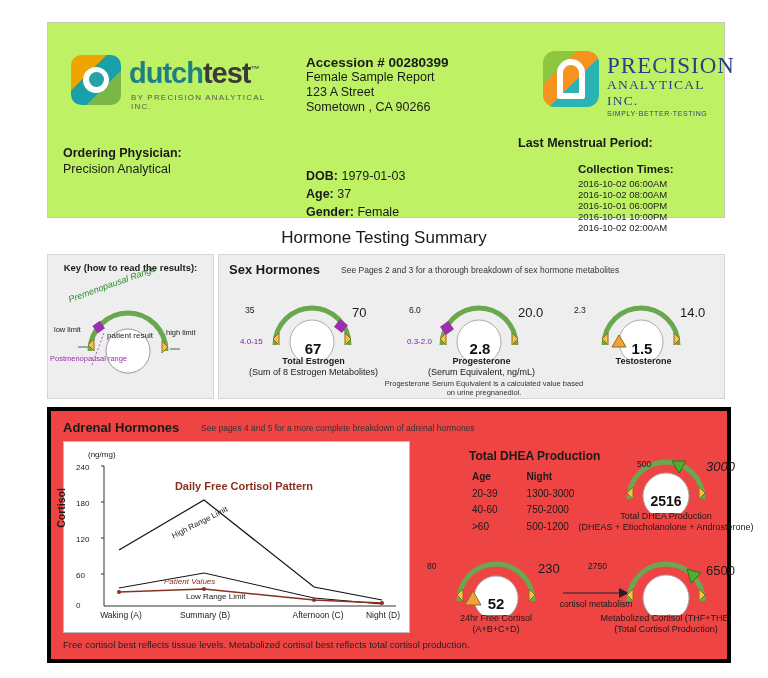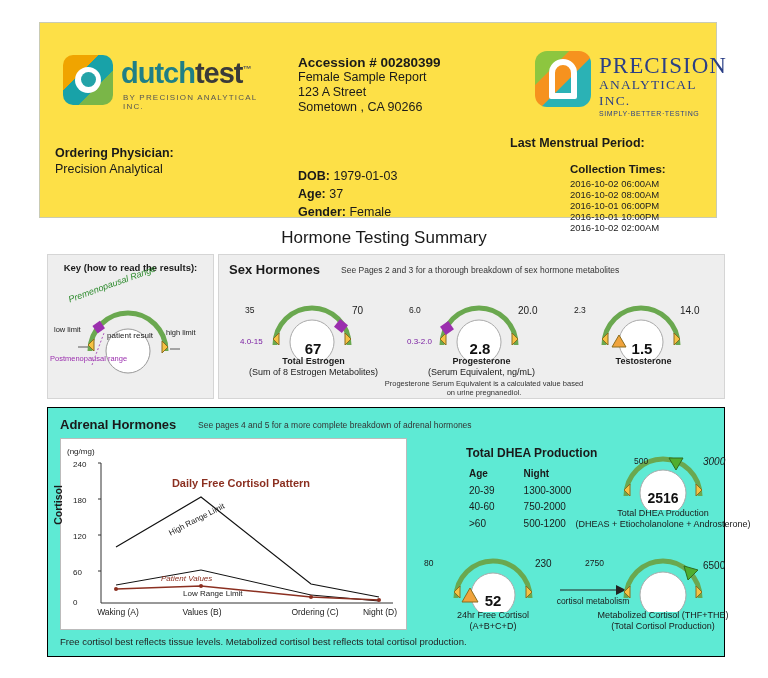--- a/index.html
+++ b/index.html
@@ -7,22 +7,22 @@
     width:768px;height:678px;background:#ffffff;
     font-family:"Liberation Sans", sans-serif;
     color:#1a1a1a;
     overflow:hidden;
     position:relative;
   }
   .page{position:relative;width:768px;height:678px;}
 
   
   .header{
-    position:absolute;left:39px;top:22px;width:676px;height:194px;
-    background:#fde047;border:1px solid #c9cbb4;
+    position:absolute;left:47px;top:22px;width:676px;height:194px;
+    background:#bef264;border:1px solid #c9cbb4;
   }
   .logo-dutch{position:absolute;left:15px;top:30px;width:220px;height:62px;}
   .logo-dutch .mark{position:absolute;left:8px;top:2px;width:52px;height:52px;}
   .logo-dutch .mark .sq{position:absolute;left:0;top:0;width:50px;height:50px;border-radius:10px;
      background:linear-gradient(135deg,#f0a400 0%,#f0a400 35%,#18a2a8 36%,#18a2a8 65%,#7ab648 66%,#7ab648 100%);}
   .logo-dutch .mark .dot{position:absolute;left:12px;top:12px;width:26px;height:26px;border-radius:50%;
      background:#fff;}
   .logo-dutch .mark .dot2{position:absolute;left:18px;top:17px;width:15px;height:15px;border-radius:50%;
      background:#23a3a8;}
   .logo-dutch .word{position:absolute;left:66px;top:4px;font-size:29px;font-weight:bold;letter-spacing:-1px;}
@@ -69,35 +69,35 @@
   
   .sexbox{position:absolute;left:218px;top:254px;width:505px;height:143px;background:#eeeeee;border:1px solid #d5d5d5;}
   .sexbox .st{position:absolute;left:10px;top:7px;font-size:13px;font-weight:bold;}
   .sexbox .ssub{position:absolute;left:122px;top:10px;font-size:8.5px;color:#333;}
 
   
   .dial{position:absolute;width:56px;height:56px;}
   .dial .val{position:absolute;left:0;top:0;width:56px;height:56px;border-radius:50%;
      display:flex;align-items:center;justify-content:center;font-size:15px;font-weight:bold;color:#111;}
   .tick-l{position:absolute;font-size:8.5px;}
-  .tick-r{position:absolute;font-size:10px;}
+  .tick-r{position:absolute;font-size:13px;}
   .range-lo{position:absolute;font-size:8px;color:#7a1fa2;}
   .cap{position:absolute;text-align:center;font-size:9px;line-height:11px;}
   .capb{font-weight:bold;}
 
   
-  .adrbox{position:absolute;left:47px;top:407px;width:676px;height:248px;background:#5eead4;border:1px solid #000000;}
+  .adrbox{position:absolute;left:47px;top:407px;width:676px;height:248px;background:#ef4444;border:4px solid #000000;}
   .adrbox .at{position:absolute;left:12px;top:9px;font-size:13px;font-weight:bold;}
   .adrbox .asub{position:absolute;left:150px;top:12px;font-size:8.5px;color:#333;}
   .adr-foot{position:absolute;left:12px;top:228px;font-size:9.5px;color:#222;}
 
   .chartwrap{position:absolute;left:12px;top:30px;width:345px;height:190px;background:#fff;border:1px solid #bbb;}
   .chart-title{position:absolute;left:60px;top:38px;width:240px;text-align:center;font-size:11px;font-weight:bold;color:#8b2f20;}
   .ylab{position:absolute;left:-23px;top:60px;transform:rotate(-90deg);font-size:10.5px;font-weight:bold;}
-  .yunit{position:absolute;left:6px;top:8px;font-size:8px;text-align:center;}
+  .yunit{position:absolute;left:24px;top:8px;font-size:8px;text-align:center;}
   .ytick{position:absolute;font-size:8px;text-align:left;width:22px;}
   .xtick{position:absolute;font-size:8.5px;text-align:center;}
   .ann{position:absolute;font-size:8px;}
 
   .dheatitle{position:absolute;left:418px;top:38px;font-size:12px;font-weight:bold;}
   .dheatab{position:absolute;left:418px;top:57px;font-size:10px;line-height:12.5px;}
   .dheatab td{padding-right:26px;font-size:10px;}
   .dheatab th{text-align:left;font-weight:bold;padding-right:26px;font-size:10px;}
 </style>
 </head>
@@ -274,22 +274,22 @@
         <circle cx="140" cy="147" r="2" fill="#8b2f20"></circle>
         <circle cx="250" cy="158" r="2" fill="#8b2f20"></circle>
         <circle cx="318" cy="161" r="2" fill="#8b2f20"></circle>
       </svg>
 
       <div class="ann" style="left:105px;top:76px;transform:rotate(-27deg);">High Range Limit</div>
       <div class="ann" style="left:100px;top:135px;color:#8b2f20;font-style:italic;">Patient Values</div>
       <div class="ann" style="left:122px;top:150px;">Low Range Limit</div>
 
       <div class="xtick" style="left:26px;top:168px;width:62px;">Waking (A)</div>
-      <div class="xtick" style="left:110px;top:168px;width:62px;">Values (B)</div>
-      <div class="xtick" style="left:218px;top:168px;width:72px;">Ordering (C)</div>
+      <div class="xtick" style="left:110px;top:168px;width:62px;">Summary (B)</div>
+      <div class="xtick" style="left:218px;top:168px;width:72px;">Afternoon (C)</div>
       <div class="xtick" style="left:290px;top:168px;width:58px;">Night (D)</div>
     </div>
 
     <div class="dheatitle">Total DHEA Production</div>
     <table class="dheatab">
       <tbody>
           <tr>
         <th>Age</th>
         <th>Night</th>
       </tr>

